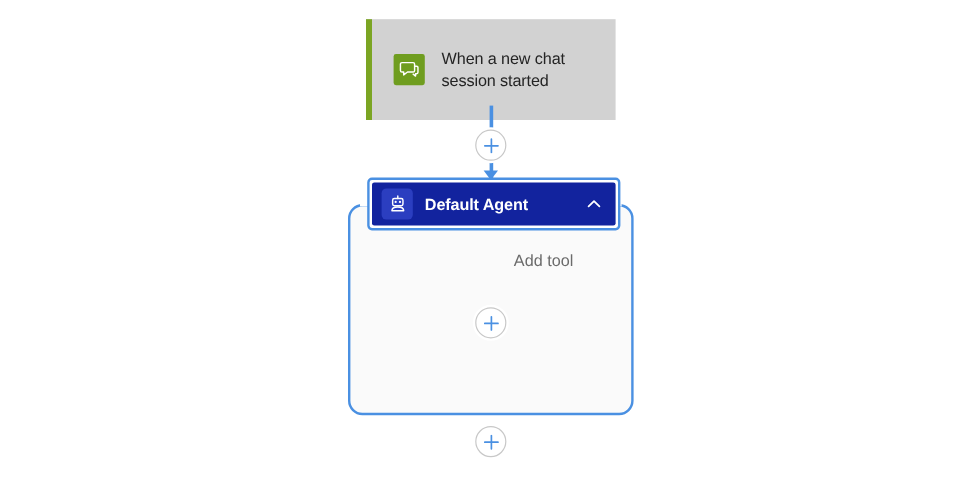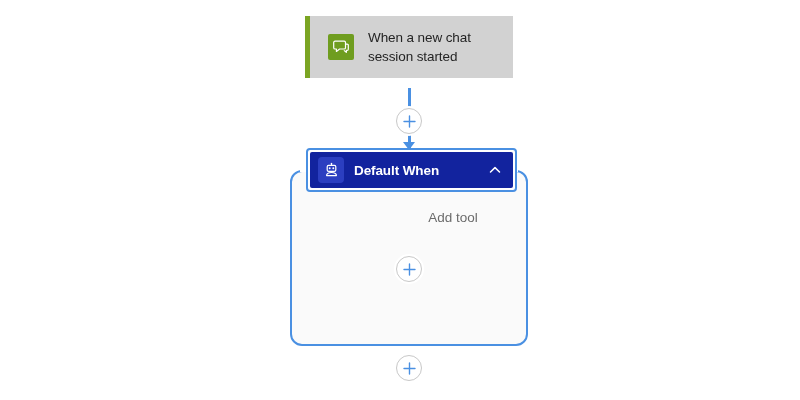--- a/index.html
+++ b/index.html
@@ -21,21 +21,21 @@
     inset: 0;
     background: #ffffff;
   }
 
   
   .trigger-card {
     position: absolute;
     left: 305px;
     top: 16px;
     width: 208px;
-    height: 62px;
+    height: 84px;
     background: #d2d2d2;
     display: flex;
     align-items: center;
     box-sizing: border-box;
     border-left: 5px solid #7ba523;
   }
   .trigger-icon {
     width: 26px;
     height: 26px;
     min-width: 26px;
@@ -205,21 +205,21 @@
     <div class="agent-header">
       <div class="agent-icon">
         <svg width="17" height="17" viewBox="0 0 17 17" aria-hidden="true">
           <rect x="4.2" y="3.4" width="8.6" height="6" rx="1.4" fill="none" stroke="#ffffff" stroke-width="1.2"></rect>
           <circle cx="6.7" cy="6.3" r="0.95" fill="#ffffff"></circle>
           <circle cx="10.3" cy="6.3" r="0.95" fill="#ffffff"></circle>
           <path d="M8.5 1.3v2.1" stroke="#ffffff" stroke-width="1.2" stroke-linecap="round"></path>
           <path d="M3.6 13.6c0-2 2.2-3.1 4.9-3.1s4.9 1.1 4.9 3.1z" fill="none" stroke="#ffffff" stroke-width="1.2" stroke-linejoin="round"></path>
         </svg>
       </div>
-      <div class="agent-title">Default When</div>
+      <div class="agent-title">Default Agent</div>
       <div class="chevron">
         <svg width="14" height="14" viewBox="0 0 14 14" aria-hidden="true">
           <path d="M2.5 9L7 4.6 11.5 9" fill="none" stroke="#ffffff" stroke-width="1.5" stroke-linecap="round" stroke-linejoin="round"></path>
         </svg>
       </div>
     </div>
   </div>
 
   <div class="add-tool-label">Add tool</div>
 

